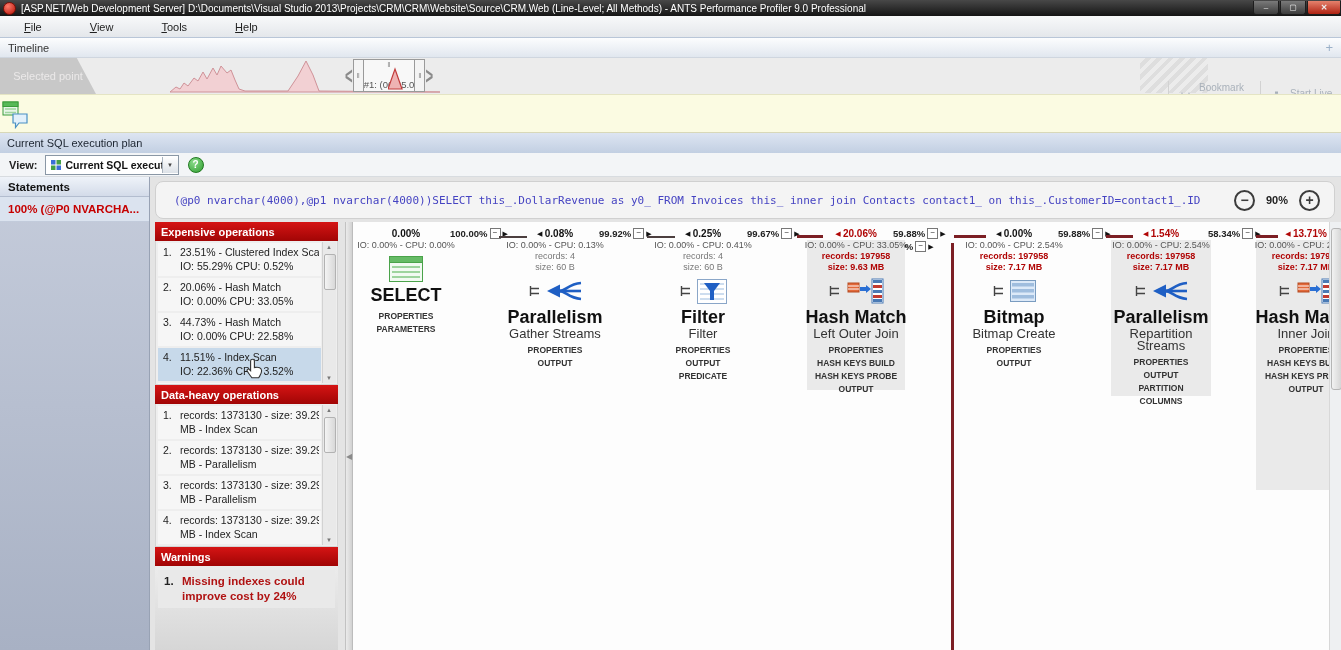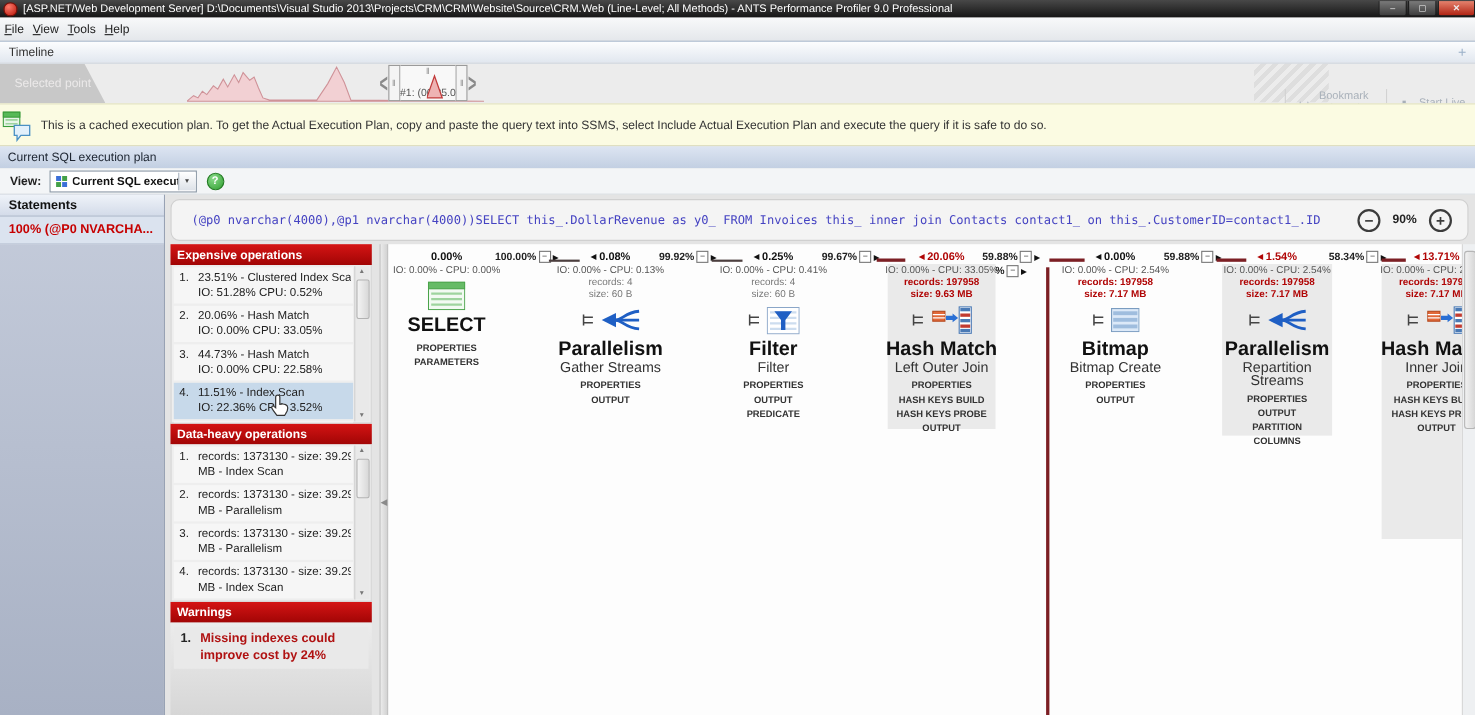--- a/index.html
+++ b/index.html
@@ -11,21 +11,21 @@
   .app-icon{width:11px;height:11px;border-radius:50%;background:radial-gradient(circle at 35% 30%,#ff7a6a,#b41408);
             margin-right:5px;flex:none;border:1px solid #7d0e06;}
   .title-text{overflow:hidden;text-overflow:ellipsis;}
   .win-controls{margin-left:auto;display:flex;height:15px;flex:none;}
   .win-btn{width:24px;height:13px;display:flex;align-items:center;justify-content:center;font-size:8px;color:#eee;
            background:linear-gradient(#7a7a7a,#3d3d3d);border:1px solid #1d1d1d;border-top:none;border-radius:0 0 3px 3px;margin-left:1px;}
   .win-btn.close{background:linear-gradient(#e5826d,#b02313);width:32px;font-weight:bold;}
   
   .menubar{position:absolute;top:16px;left:0;right:0;height:21px;background:linear-gradient(#f8f9fa,#e4e7eb);
            border-bottom:1px solid #c9cdd3;display:flex;align-items:center;font-size:11px;color:#222;}
-  .menu-item{display:inline-block;padding:2px 4px;}
+  .menu-item{display:inline-block;padding:2px 24px;}
   .menu-item::first-letter{text-decoration:underline;}
   
   .timeline-label{position:absolute;top:37px;left:0;right:0;height:21px;background:linear-gradient(#fcfdfe,#e1e7ef);
                   border-top:1px solid #b9c6d8;border-bottom:1px solid #cfd6df;font-size:11px;color:#333;
                   display:flex;align-items:center;padding:0 8px;box-sizing:border-box;gap:24px;}
   .tl-plus{margin-left:auto;color:#9ab0c8;font-size:13px;}
   .timeline-strip{position:absolute;top:58px;left:0;right:0;height:36px;background:#ececec;border-bottom:1px solid #cfcfcf;}
   .tab{position:absolute;top:0;height:36px;display:flex;align-items:center;justify-content:center;font-size:11px;}
   .tab-selected-point{left:0;width:96px;background:#c8c8c8;color:#ebe9e9;clip-path:polygon(0 0,80% 0,100% 100%,0 100%);}
   .tab-chart-counters{left:72px;width:112px;background:#fcfcfc;color:#333;clip-path:polygon(15% 0,84% 0,100% 100%,0 100%);z-index:2;}
@@ -209,21 +209,20 @@
 <div class="notice">
   <span class="notice-icon">
     <svg width="27" height="31" viewBox="0 0 27 31">
       <rect x="1" y="4" width="15" height="13" fill="#e8f5e8" stroke="#3a9c3a"></rect>
       <rect x="1" y="4" width="15" height="4.5" fill="#57b957" stroke="#3a9c3a"></rect>
       <line x1="3" y1="11" x2="14" y2="11" stroke="#9ed49e" stroke-width="1.5"></line>
       <line x1="3" y1="14.5" x2="14" y2="14.5" stroke="#9ed49e" stroke-width="1.5"></line>
       <path d="M11 16 h14 v9 h-8 l-3.5 4.5 v-4.5 h-2.5 z" fill="#e2f0fb" stroke="#4a90c4" stroke-width="1.2"></path>
     </svg>
   </span>
-  <span>This is a cached execution plan. To get the Actual Execution Plan, copy and paste the query text into SSMS, select Include Actual Execution Plan and execute the query if it is safe to do so.</span>
 </div>
 
 <div class="section-header">
   <span>Current SQL execution plan</span>
 </div>
 
 <div class="view-row">
   <span class="view-label">View:</span>
   <span class="combo">
     <span class="combo-icon">
@@ -258,21 +257,21 @@
       </span>
     </div>
 
     <div class="ops-col">
       <div class="ops-header">Expensive operations</div>
       <div class="ops-panel panel-exp">
 
           <div class="op-item">
             <span class="op-num">1.</span>
             <span class="op-lines"><span class="op-l1">23.51% - Clustered Index Scan</span><br>
-                  <span class="op-l2">IO: 51.28% CPU: 0.52%</span></span>
+                  <span class="op-l2">IO: 55.29% CPU: 0.52%</span></span>
           </div>
 
           <div class="op-item">
             <span class="op-num">2.</span>
             <span class="op-lines"><span class="op-l1">20.06% - Hash Match</span><br>
                   <span class="op-l2">IO: 0.00% CPU: 33.05%</span></span>
           </div>
 
           <div class="op-item">
             <span class="op-num">3.</span>

